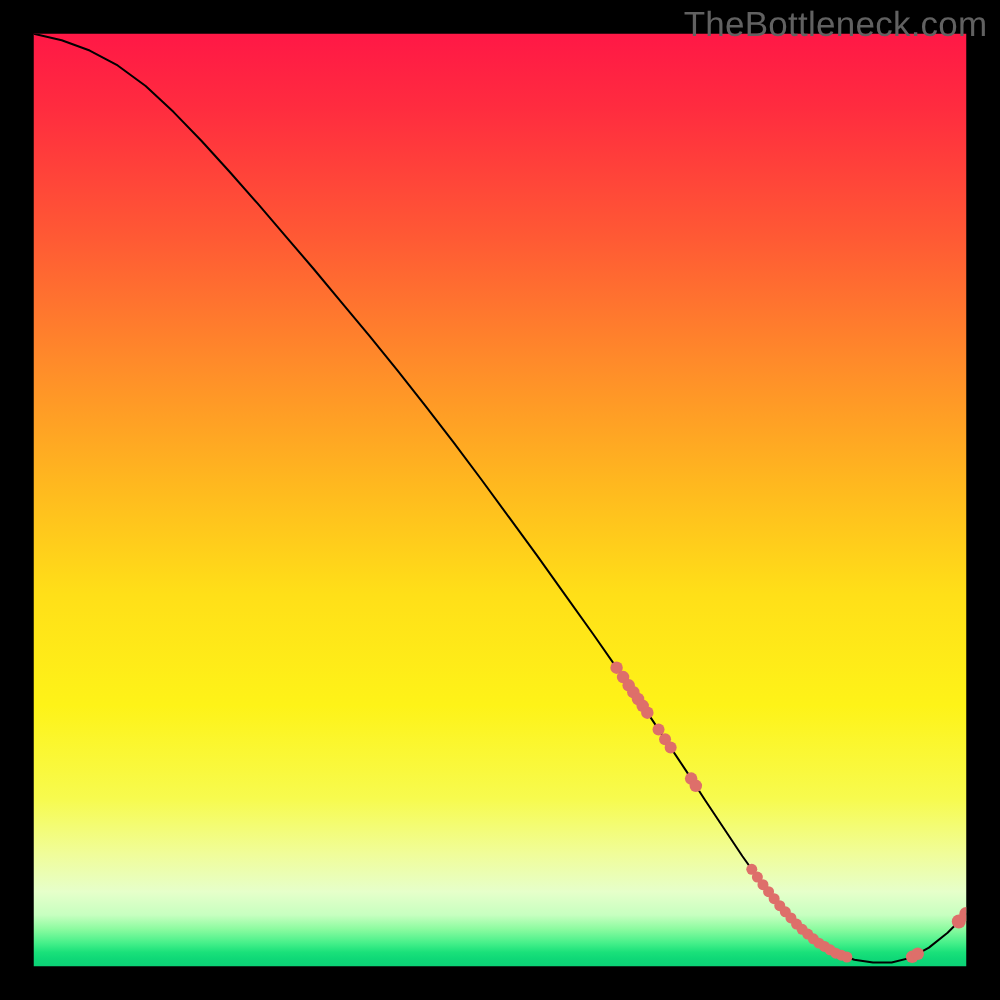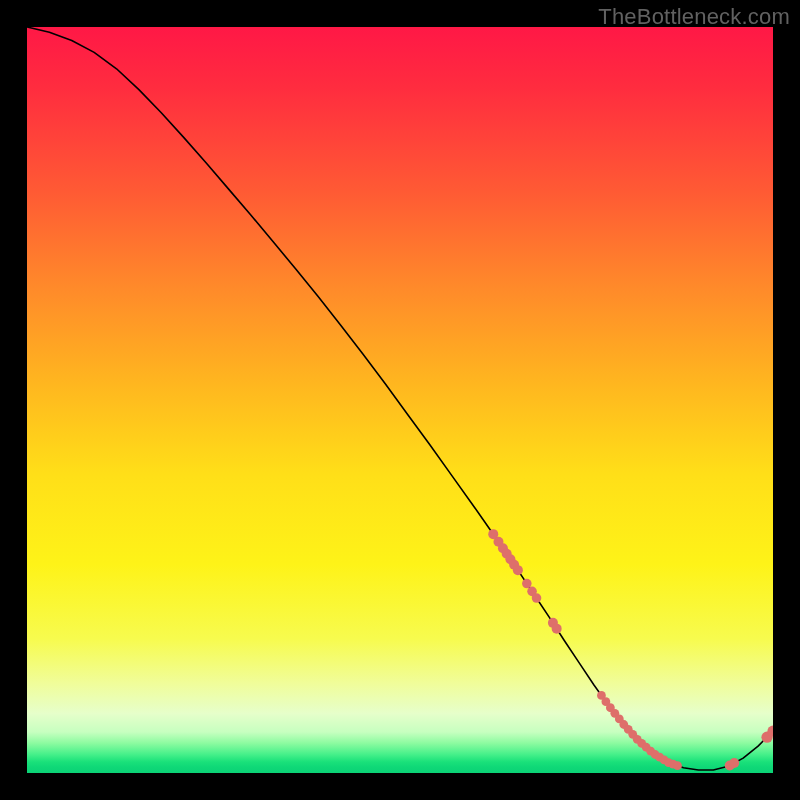--- a/index.html
+++ b/index.html
@@ -8,21 +8,21 @@
     position: relative;
     width: 800px;
     height: 800px;
     background: #000;
   }
   .watermark {
     position: absolute;
     top: 4px;
     right: 10px;
     font-family: Arial, Helvetica, sans-serif;
-    font-size: 22px;
+    font-size: 28px;
     color: #616161;
     letter-spacing: 0.2px;
     z-index: 5;
   }
   .plot {
     position: absolute;
     left: 27px;
     top: 27px;
     width: 746px;
     height: 746px;

